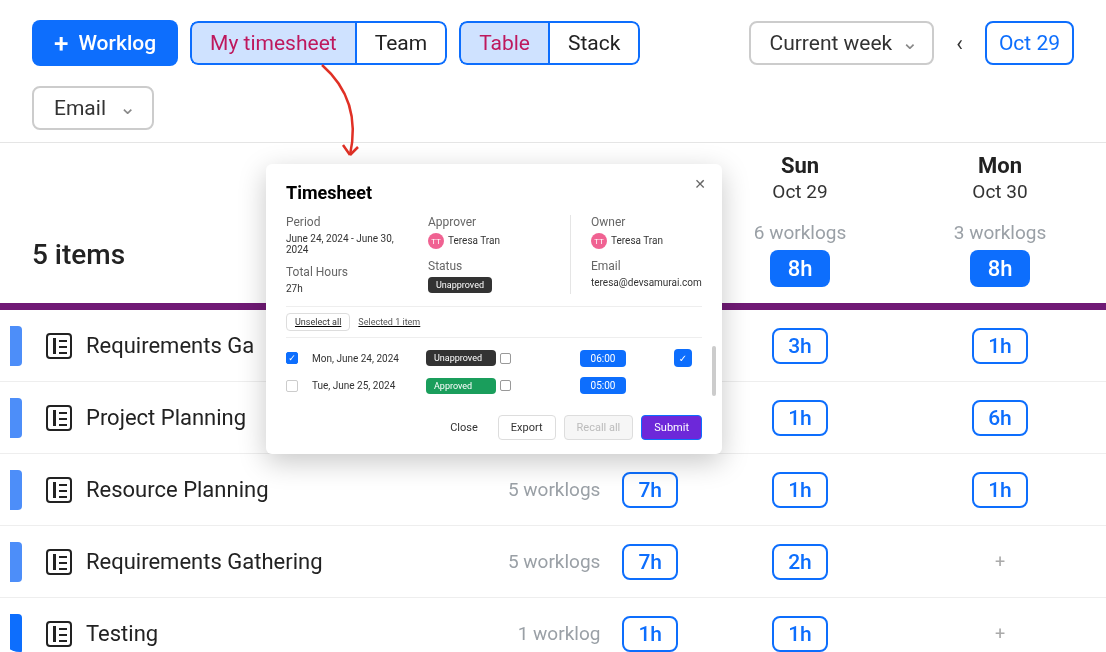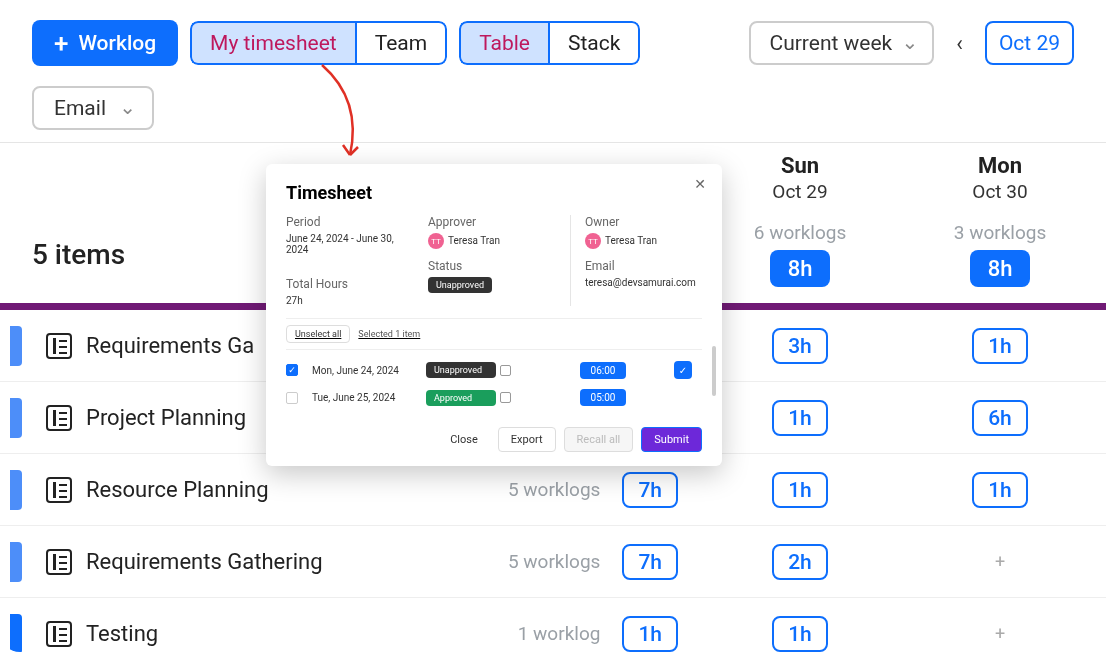--- a/index.html
+++ b/index.html
@@ -46,21 +46,21 @@
 .cell { text-align:center;}
 .plus-cell { color:#aaa; font-size:18px;}
 
 
 .modal { position:absolute; left:266px; top:164px; width:456px; background:#fff; border-radius:6px; box-shadow:0 8px 28px rgba(0,0,0,0.22); padding:18px 20px 14px 20px;}
 .modal-title { font-size:18px; font-weight:700; margin-bottom:12px;}
 .modal-close { position:absolute; top:12px; right:16px; font-size:14px; color:#666; cursor:pointer; background:none; border:none;}
 .modal-meta-row { display:grid; grid-template-columns: 1fr 1fr 1fr; gap:10px; margin-bottom:12px;}
 .meta-col { font-size:10px; color:#333; }
 .meta-col .label { color:#666; font-size:12px; display:block; margin-bottom:4px;}
-.meta-col.border { border-left:1px solid #e5e5e5; padding-left:14px;}
+.meta-col.border { border-left:1px solid #e5e5e5; padding-left:20px;}
 .avatar { display:inline-flex; width:16px; height:16px; border-radius:50%; background:#f06292; color:#fff; font-size:8px; align-items:center; justify-content:center; vertical-align:middle; margin-right:4px;}
 .pill-dark { display:inline-block; background:#333; color:#fff; font-size:9px; padding:3px 8px; border-radius:4px;}
 .modal-toolbar { border-top:1px solid #eee; border-bottom:1px solid #eee; padding:6px 0; display:flex; gap:8px; align-items:center;text-decoration:underline;}
 .mini-btn { border:1px solid #ddd; background:#fff; border-radius:4px; padding:3px 8px; font-size:9px; cursor:pointer; color:#333;}
 .mini-text { font-size:9px; color:#555;}
 .modal-rows { padding:6px 0;}
 .mrow { display:grid; grid-template-columns: 22px 110px 70px 20px 1fr 46px 40px 28px; align-items:center; gap:4px; padding:5px 0;}
 .checkbox { width:12px; height:12px; border:1px solid #0d6efd; border-radius:2px; display:inline-flex; align-items:center; justify-content:center; cursor:pointer;}
 .checkbox.checked { background:#0d6efd; color:#fff; font-size:9px;}
 .checkbox.unchecked { border-color:#ccc;}
@@ -201,21 +201,21 @@
   <path d="M 48 95 l -7 -10 m 7 10 l 8 -8" stroke="#e03025" stroke-width="2.5" fill="none"></path>
 </svg>
 
 <div class="modal">
   <button class="modal-close">✕</button>
   <div class="modal-title">Timesheet</div>
   <div class="modal-meta-row">
     <div class="meta-col">
       <span class="label">Period</span>
       <span>June 24, 2024 - June 30, 2024</span>
-      <span class="label" style="margin-top:22px;">Total Hours</span>
+      <span class="label" style="margin-top:10px;">Total Hours</span>
       <span>27h</span>
     </div>
     <div class="meta-col">
       <span class="label">Approver</span>
       <span><span class="avatar">TT</span><span>Teresa Tran</span></span>
       <span class="label" style="margin-top:10px;">Status</span>
       <span class="pill-dark">Unapproved</span>
     </div>
     <div class="meta-col border">
       <span class="label">Owner</span>

